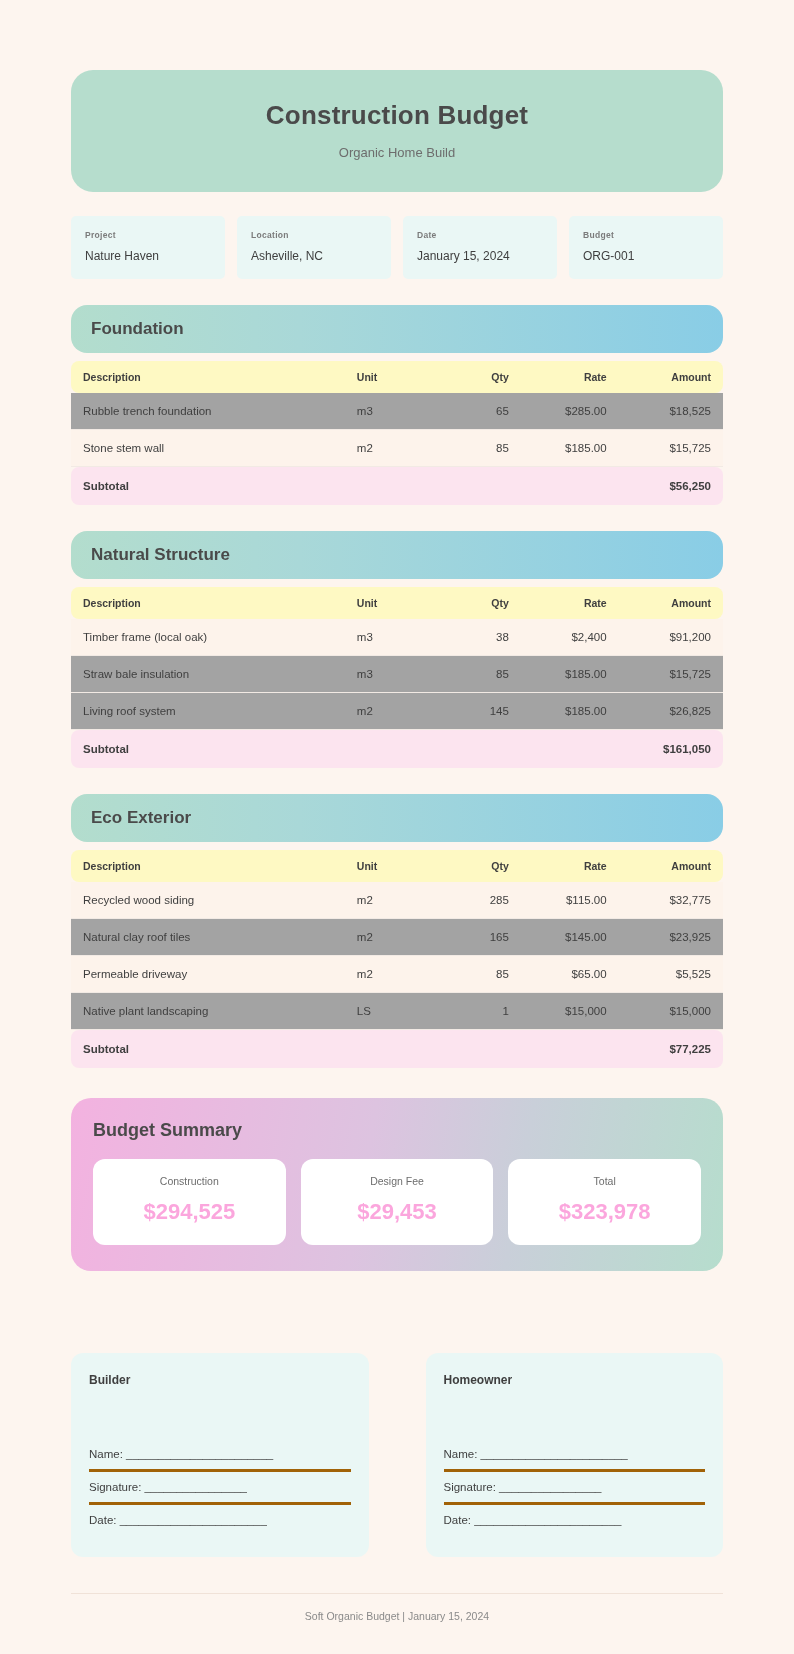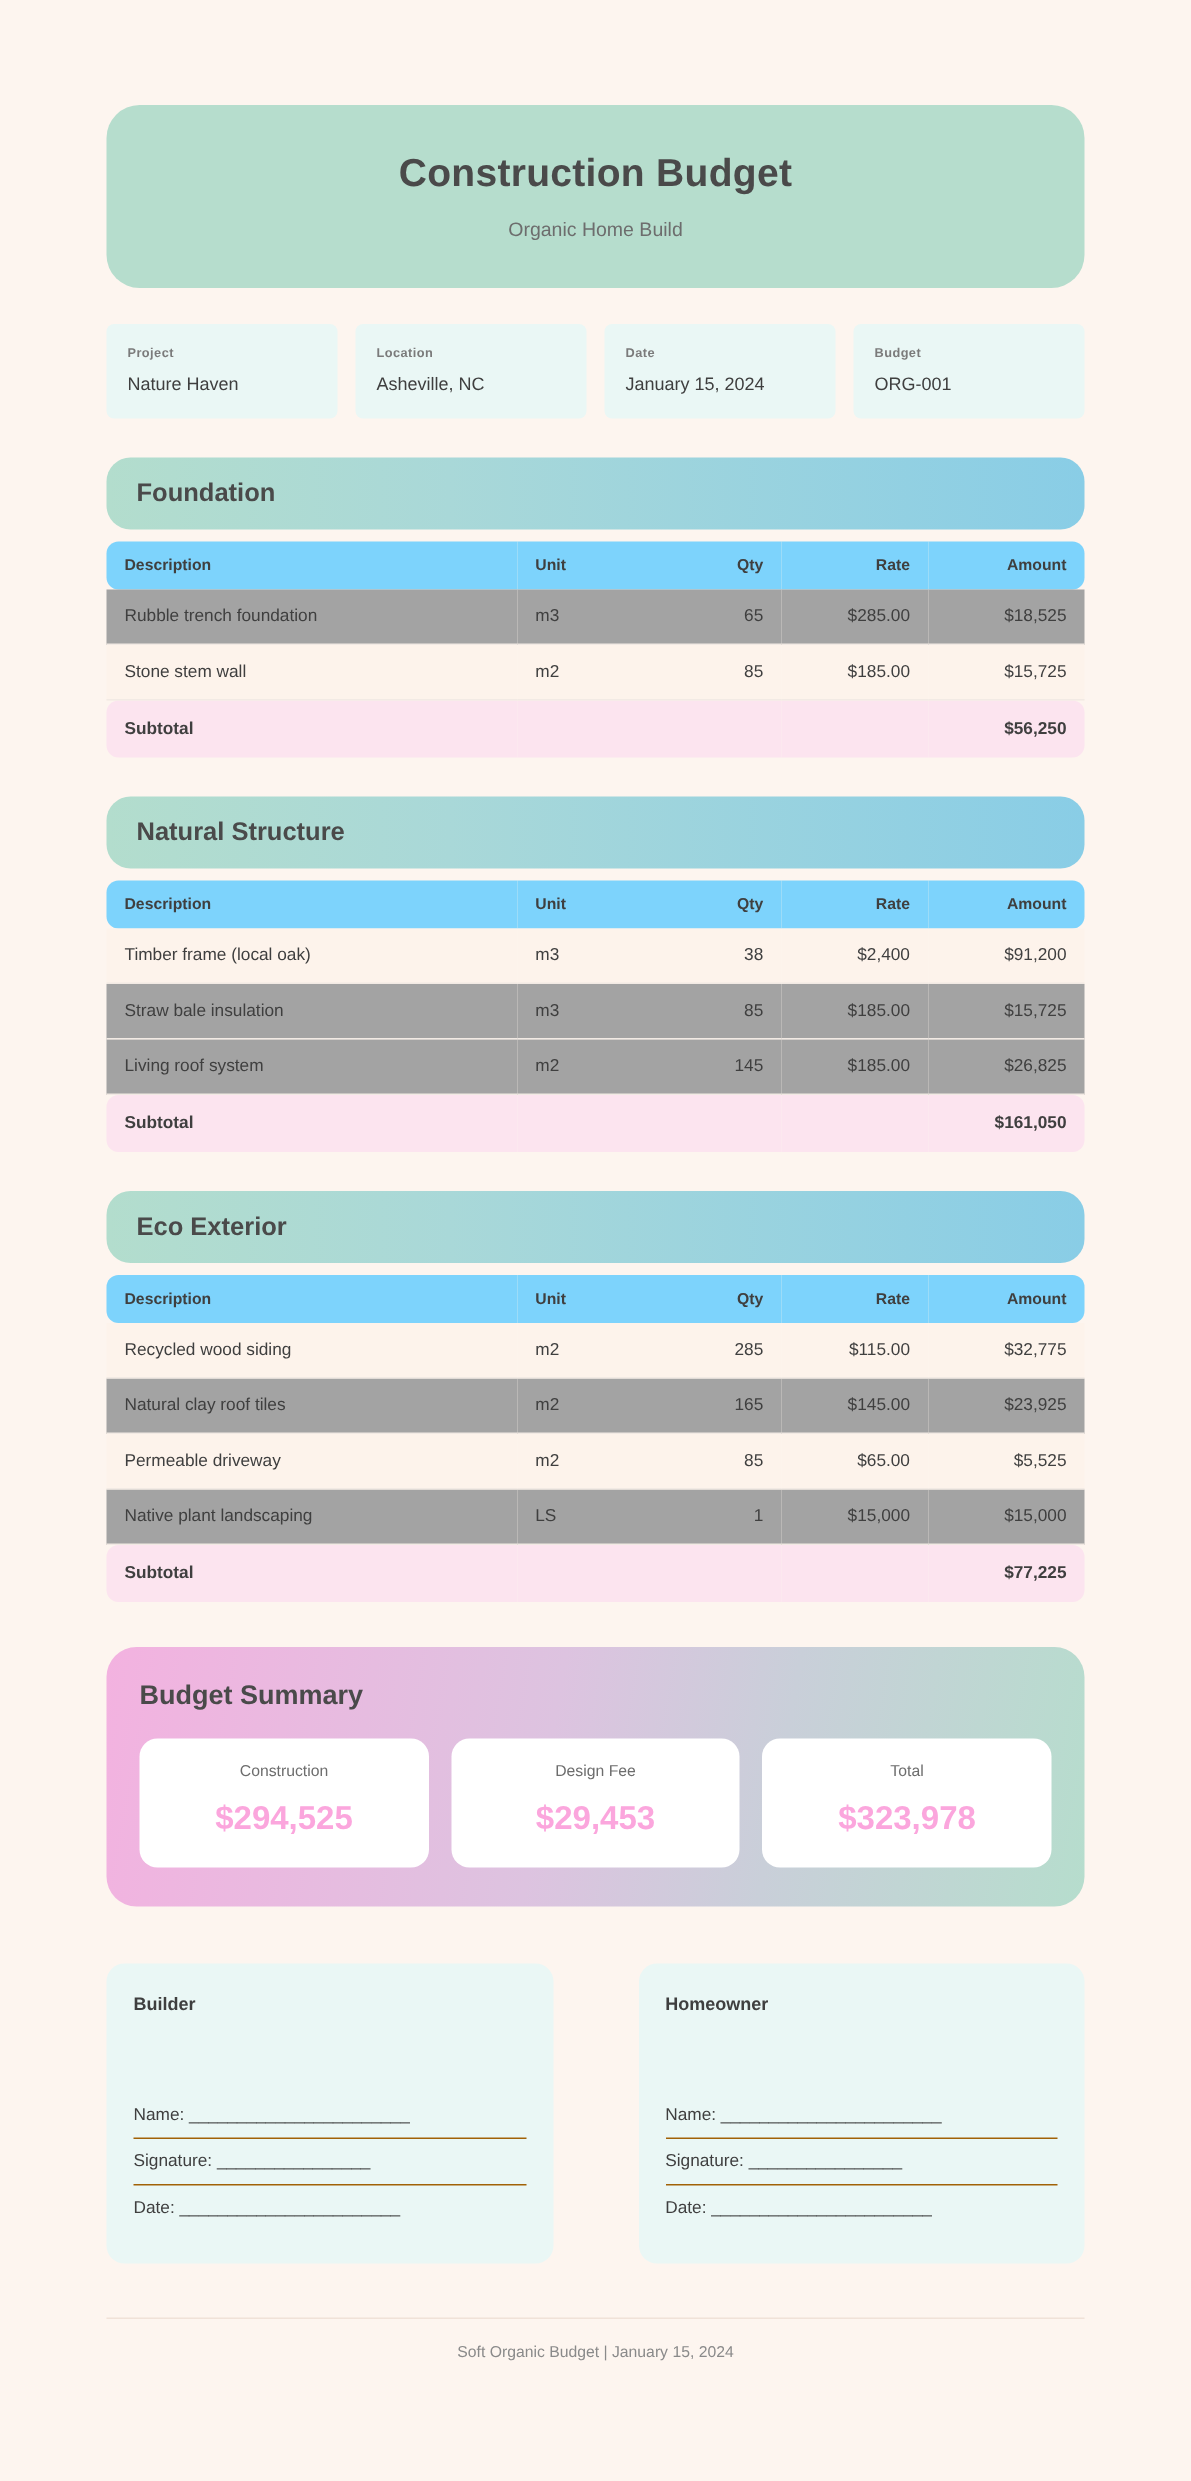--- a/index.html
+++ b/index.html
@@ -72,21 +72,21 @@
     color: #4a4a4a;
   }
 
   table.items {
     width: 100%;
     border-collapse: collapse;
     margin-top: 8px;
     table-layout: fixed;
   }
   table.items th {
-    background: #7dd3fc;
+    background: #fef9c3;
     font-size: 10.5px;
     font-weight: bold;
     color: #3f3f3f;
     padding: 10px 12px;
     text-align: right;
   }
   table.items th.desc, table.items th.unit { text-align: left; }
   table.items th:first-child { border-radius: 8px 0 0 8px; }
   table.items th:last-child  { border-radius: 0 8px 8px 0; }
 
@@ -154,32 +154,33 @@
   .sign-row {
     display: flex;
     gap: 57px;
     margin-top: 38px;
   }
   .sign-box {
     flex: 1;
     background: #eaf7f5;
     border-radius: 12px;
     padding: 20px 18px 22px 18px;
+    margin-top: 44px;
   }
   .sign-role {
     font-size: 12px;
     font-weight: bold;
     color: #3f3f3f;
     margin-bottom: 52px;
   }
   .sign-line {
     font-size: 11.5px;
     color: #3f3f3f;
     padding: 9px 0;
-    border-bottom: 1px solid #a16207;
+    border-bottom: 3px solid #a16207;
   }
   .sign-line:last-child { border-bottom: none; }
 
   
   .footer {
     margin-top: 36px;
     padding: 16px 0 26px 0;
     border-top: 1px solid #f0e2d8;
     text-align: center;
     font-size: 10.5px;

